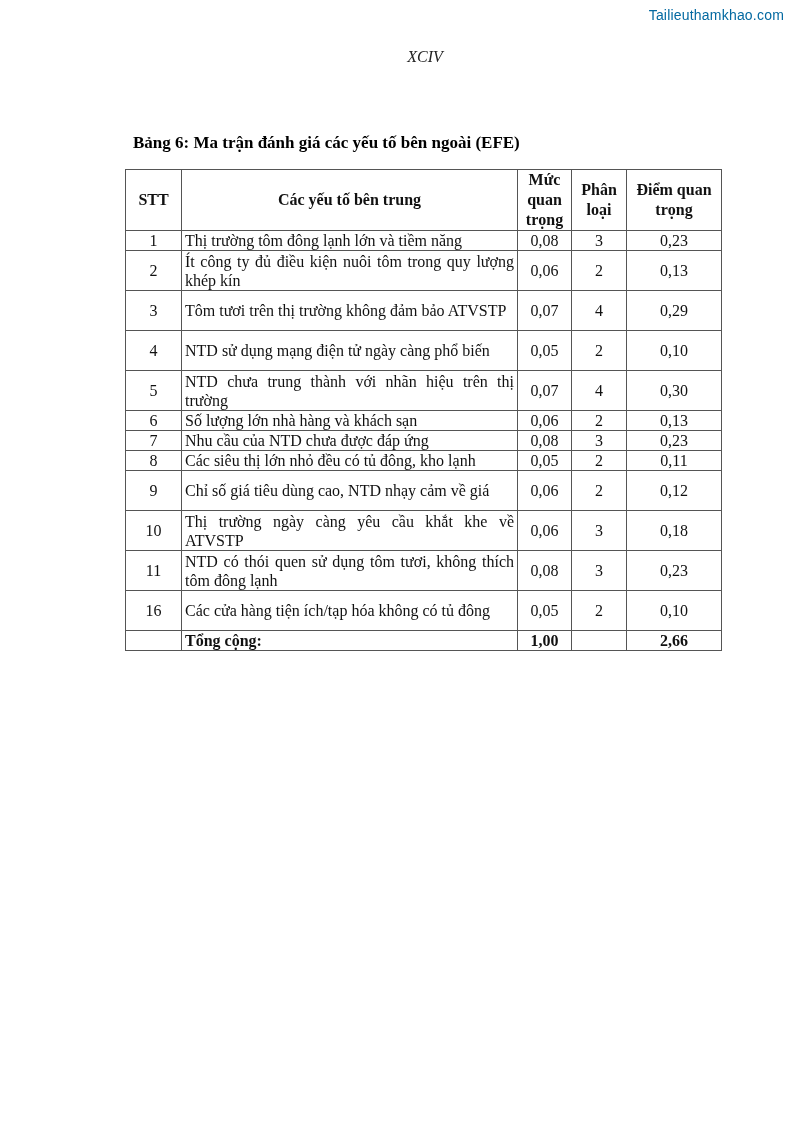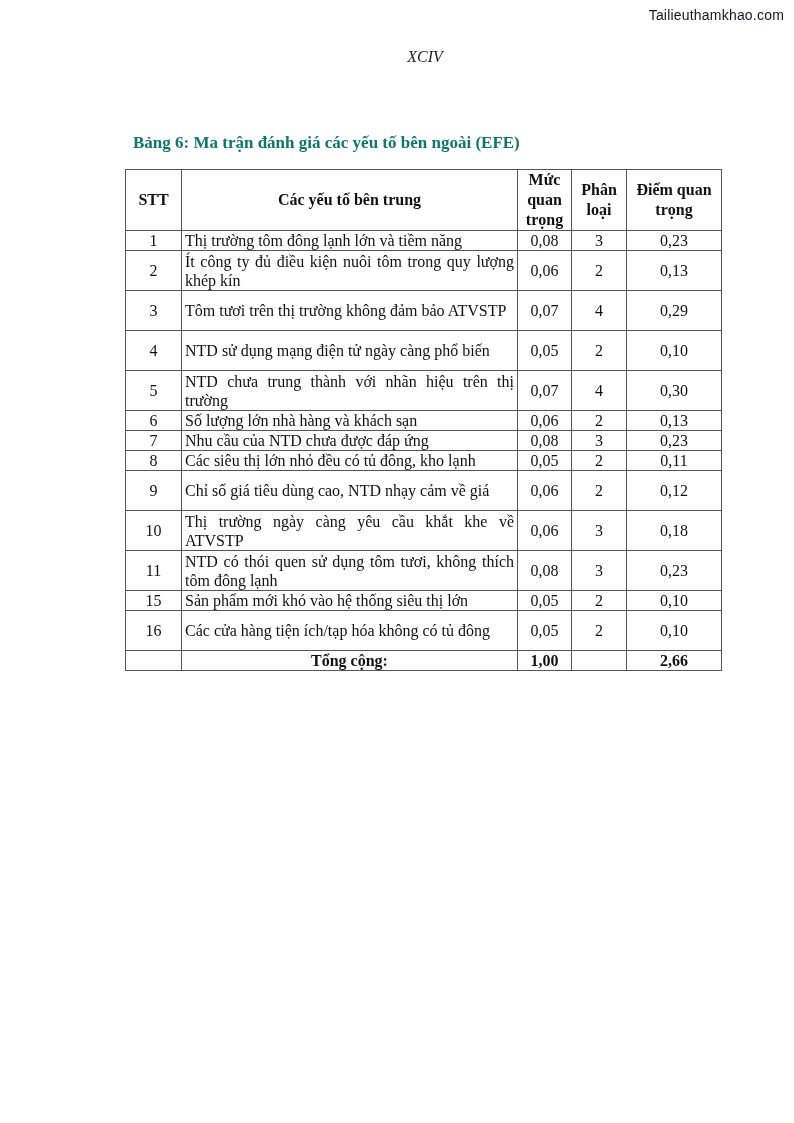--- a/index.html
+++ b/index.html
@@ -1,36 +1,36 @@
 <!DOCTYPE html>
 <html><head>
   <meta charset="utf-8">
   <style>
     html, body { margin: 0; padding: 0; background: #ffffff; }
     body { width: 794px; height: 1123px; position: relative; overflow: hidden;
            font-family: "Liberation Serif", "DejaVu Serif", serif; color: #111; }
     .watermark { position: absolute; top: 7px; right: 10px; font-family: "Liberation Sans", "DejaVu Sans", sans-serif;
-                 font-size: 14px; color: #0f172a; letter-spacing: 0.2px; }
+                 font-size: 14px; color: #0369a1; letter-spacing: 0.2px; }
     .page-number { position: absolute; top: 48px; left: 0; width: 850px; text-align: center;
                    font-style: italic; font-size: 16px; color: #222; }
-    .caption { position: absolute; top: 133px; left: 133px; font-weight: bold; font-size: 17px; color: #0f766e; }
+    .caption { position: absolute; top: 133px; left: 133px; font-weight: bold; font-size: 17px; color: #000000; }
     table.efe { position: absolute; top: 169px; left: 125px; width: 596px; border-collapse: collapse;
                 font-size: 16px; line-height: 19px; table-layout: fixed; }
     table.efe td, table.efe th { border: 1px solid #555; padding: 0 3px; vertical-align: middle; }
     table.efe th { font-weight: bold; text-align: center; font-size: 16px; line-height: 20px; padding: 0 2px; }
     col.c-stt { width: 56px; }
     col.c-factor { width: 336px; }
     col.c-weight { width: 54px; }
     col.c-rating { width: 55px; }
     col.c-score { width: 95px; }
     td.center { text-align: center; }
     td.factor { text-align: justify; text-align-last: left; padding-left: 6px; padding-right: 8px; }
     tr.head { height: 60px; }
     tr.total td { font-weight: bold; height: 19px; }
-    td.total-label { text-align: center; padding-right: 7px; }
+    td.total-label { text-align: left; padding-right: 7px; }
   </style>
 </head>
 <body>
 
 <div class="watermark">Tailieuthamkhao.com</div>
 <div class="page-number">XCIV</div>
 <div class="caption">Bảng 6: Ma trận đánh giá các yếu tố bên ngoài (EFE)</div>
 
 <table class="efe">
   <colgroup>
@@ -120,27 +120,20 @@
         <td class="center">3</td>
         <td class="center">0,18</td>
       </tr>
       <tr style="height: 40px; margin-top: 40px;">
         <td class="center">11</td>
         <td class="factor">NTD có thói quen sử dụng tôm tươi, không thích tôm đông lạnh</td>
         <td class="center">0,08</td>
         <td class="center">3</td>
         <td class="center">0,23</td>
       </tr>
-      <tr style="height: 19px;">
-        <td class="center">15</td>
-        <td class="factor">Sản phẩm mới khó vào hệ thống siêu thị lớn</td>
-        <td class="center">0,05</td>
-        <td class="center">2</td>
-        <td class="center">0,10</td>
-      </tr>
       <tr style="height: 40px;">
         <td class="center">16</td>
         <td class="factor">Các cửa hàng tiện ích/tạp hóa không có tủ đông</td>
         <td class="center">0,05</td>
         <td class="center">2</td>
         <td class="center">0,10</td>
       </tr>
     </tbody>
   <tfoot>
     <tr class="total">

